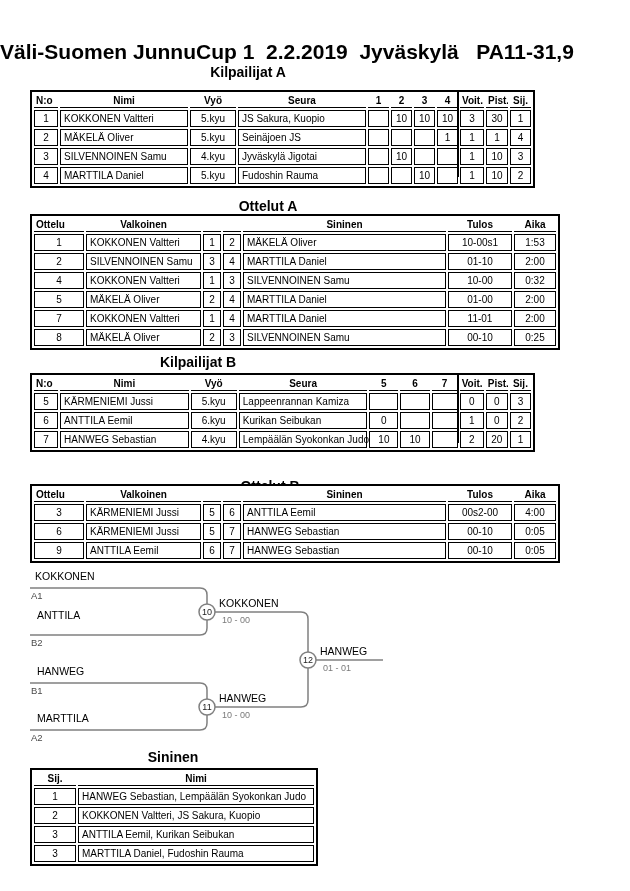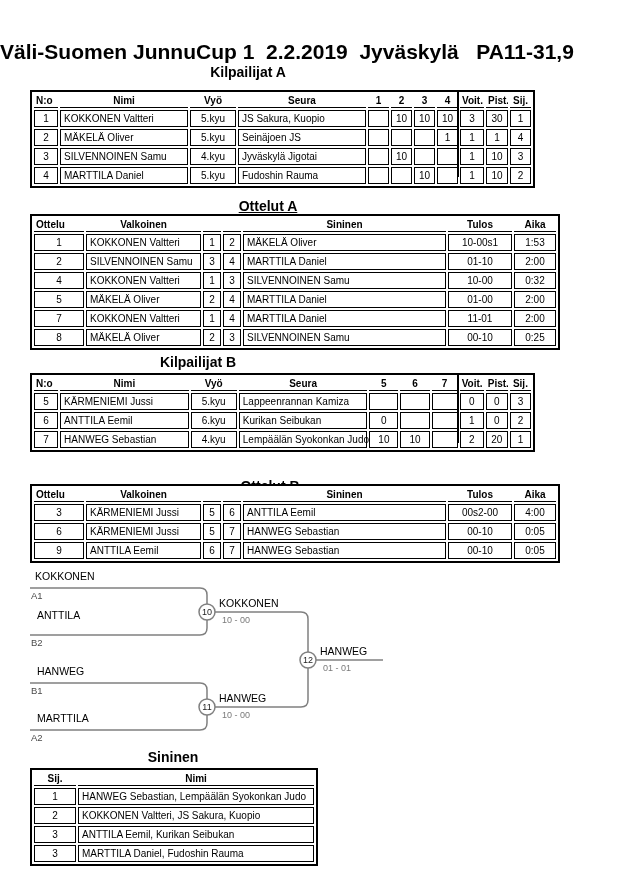--- a/index.html
+++ b/index.html
@@ -114,21 +114,21 @@
           <td>10</td>
           <td></td>
           <td>1</td>
           <td>10</td>
           <td>2</td>
         </tr>
       </tbody>
     </table>
   <div class="vsep" style="left:457px;top:92px;height:85px;"></div>
 
-  <div class="sec-heading" style="left:268px;top:198px;text-decoration:underline;">Ottelut A</div>
+  <div class="sec-heading" style="left:268px;top:198px;">Ottelut A</div>
   <table style="left:30px;top:214px;width:530px;">
     <colgroup>
         <col style="width:50px">
         <col style="width:115px">
         <col style="width:18px">
         <col style="width:18px">
         <col style="width:203px">
         <col style="width:64px">
         <col style="width:42px">
       </colgroup>

